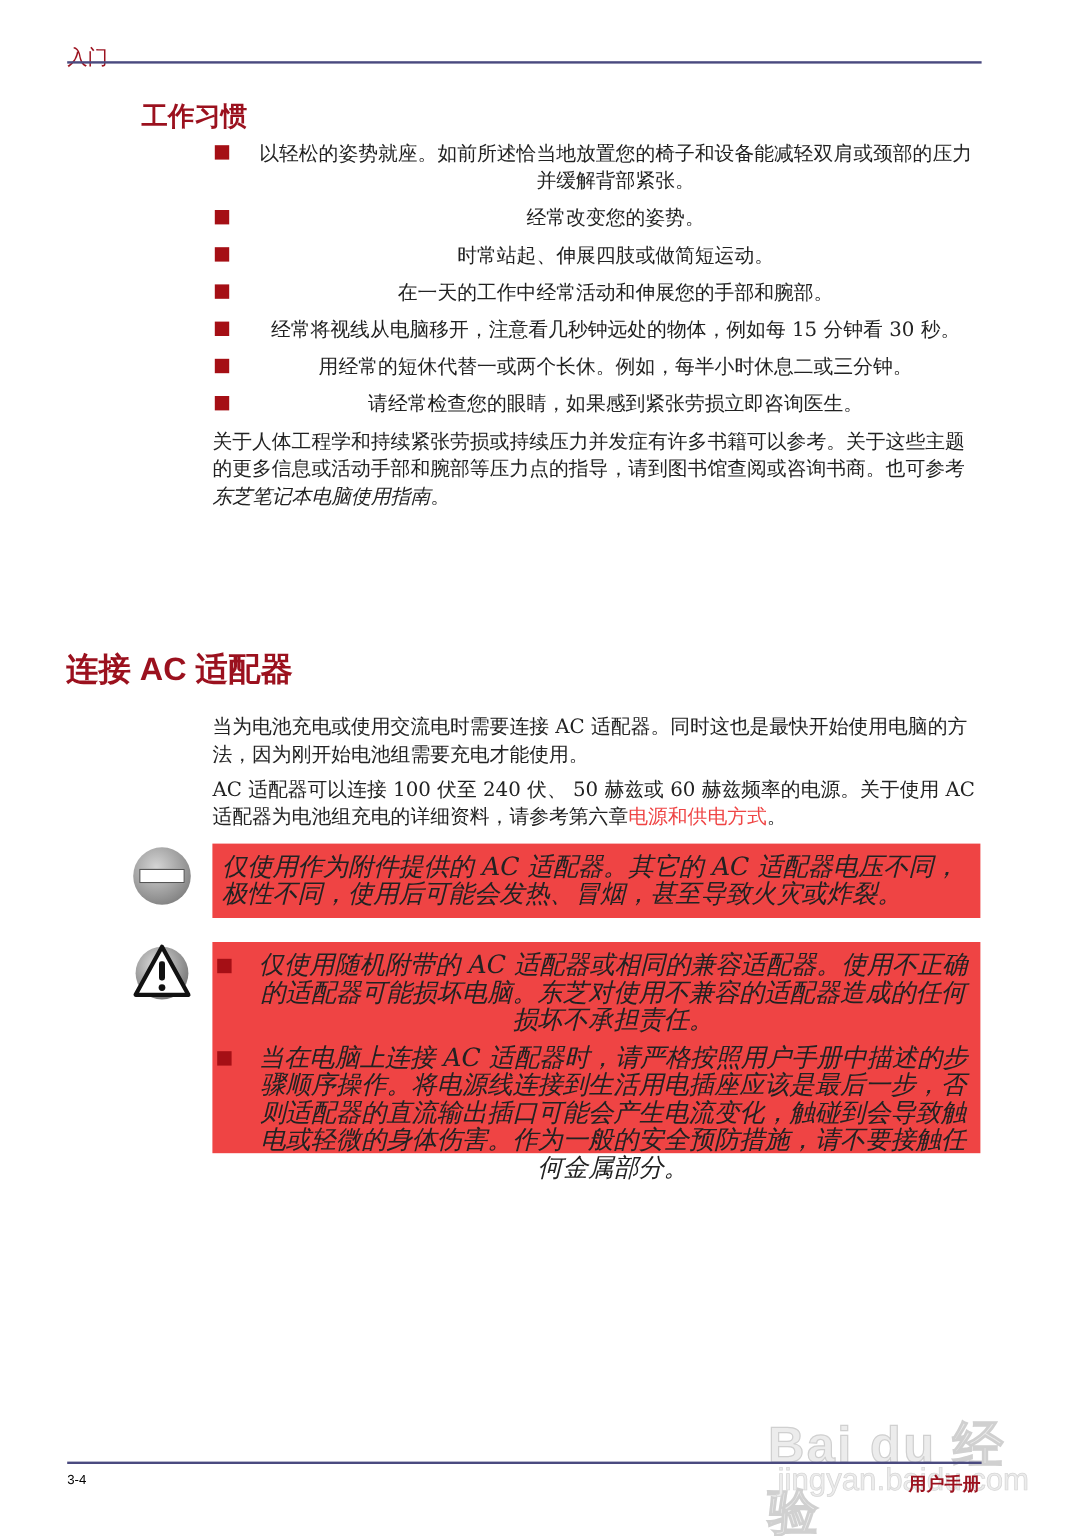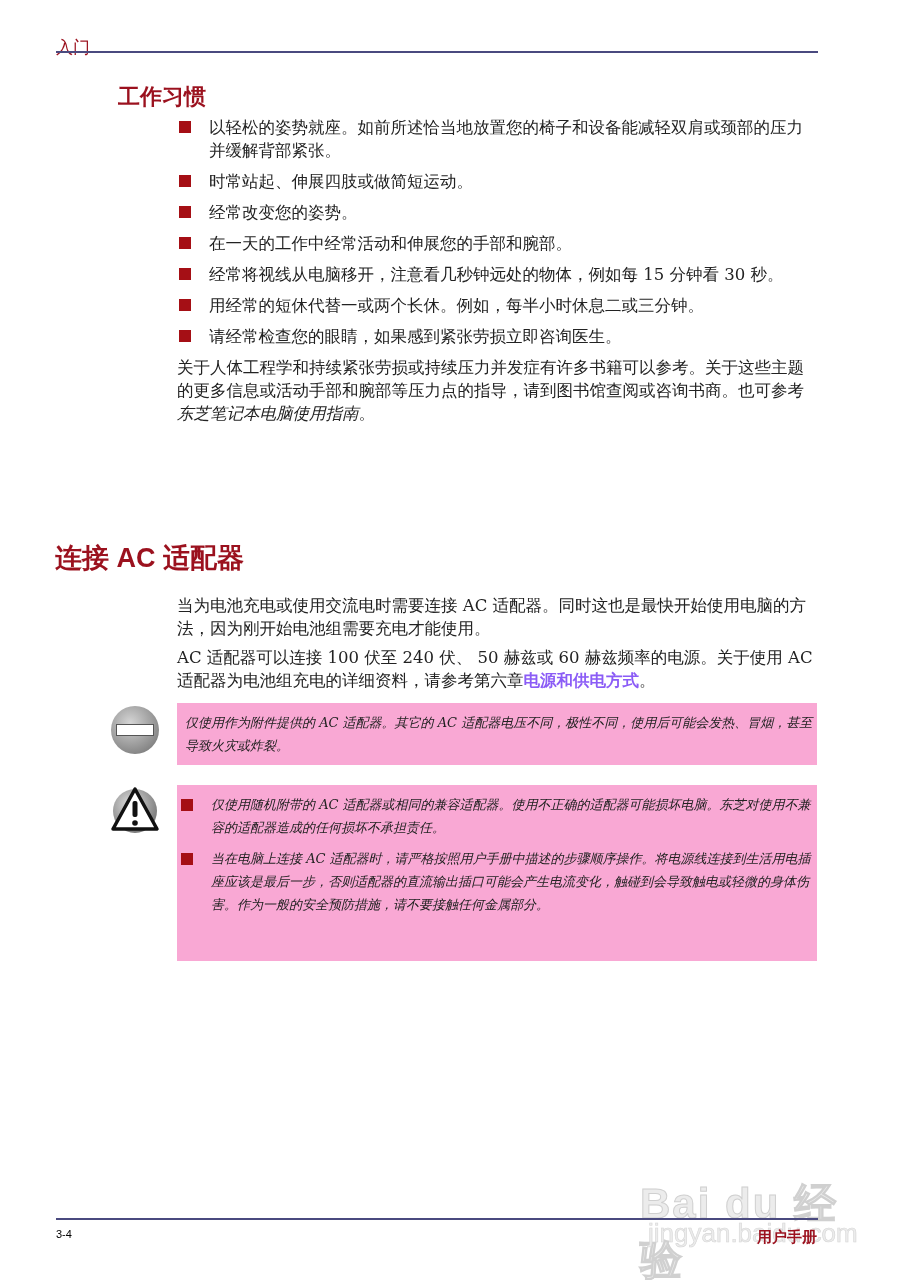--- a/index.html
+++ b/index.html
@@ -8,27 +8,27 @@
   .sans { font-family: "Liberation Sans", "DejaVu Sans", sans-serif; }
   .header-title { position: absolute; left: 56px; top: 36px; font-size: 17px; color: #9b111e; }
   .rule { position: absolute; left: 56px; width: 762px; height: 2px; background: #4a4a7f; }
   .rule.top { top: 51px; }
   .rule.bottom { top: 1218px; }
   .h2 { position: absolute; font-weight: bold; color: #9b111e; }
   .h2.sub { left: 118px; top: 82px; font-size: 22px; }
   .h2.main { left: 55px; top: 540px; font-size: 27px; }
   .body { position: absolute; left: 177px; width: 640px; font-size: 16.5px; line-height: 23px; }
   .body p { margin: 0 0 6px 0; }
-  .bullets { list-style: none; margin: 0 0 6px 0; padding: 0; }
+  .bullets { list-style: none; margin: 0 0 6px 0; padding: 0; text-align: center; }
   .bullets li { position: relative; padding-left: 32px; margin-bottom: 8px; }
   .bullet-sq { position: absolute; left: 2px; top: 5px; width: 12px; height: 12px; background: #a50f15; }
   em { font-style: italic; }
-  .link { color: #8b5cf6; font-weight: bold; }
-  .note { position: absolute; left: 177px; width: 640px; background: #f9a8d4;
-          font-style: italic; font-size: 13px; line-height: 23px; }
+  .link { color: #ef4444; }
+  .note { position: absolute; left: 177px; width: 640px; background: #ef4444;
+          font-style: italic; font-size: 21px; line-height: 23px; }
   .note.n1 { top: 703px; height: 62px; padding: 8px 0 0 8px; box-sizing: border-box; }
   .note.n2 { top: 785px; height: 176px; padding: 8px 0 0 0; box-sizing: border-box; }
   .note .bullets li { padding-left: 34px; margin-bottom: 8px; padding-right: 6px; }
   .note .bullet-sq { left: 4px; top: 6px; }
   .icon-stop { position: absolute; left: 111px; top: 706px; width: 48px; height: 48px; border-radius: 50%;
                background: radial-gradient(circle at 40% 35%, #d5d5d5 0%, #8a8a8a 70%, #666 100%); }
   .icon-stop .bar { position: absolute; left: 5px; top: 18px; width: 38px; height: 12px; background: #fff;
                     border: 1px solid #555; box-sizing: border-box; }
   .icon-warn { position: absolute; left: 110px; top: 785px; width: 50px; height: 50px; }
   .footer-left { position: absolute; left: 56px; top: 1228px; font-size: 11px; color: #000000; }
@@ -44,22 +44,22 @@
 <div>
   <div class="header-title sans">入门</div>
   <div class="rule top"></div>
 </div>
 
 <div class="h2 sub sans">工作习惯</div>
 
 <div class="body" style="top:116px;">
   <ul class="bullets">
     <li><span class="bullet-sq"></span><span>以轻松的姿势就座。如前所述恰当地放置您的椅子和设备能减轻双肩或颈部的压力并缓解背部紧张。</span></li>
+    <li><span class="bullet-sq"></span><span>经常改变您的姿势。</span></li>
     <li><span class="bullet-sq"></span><span>时常站起、伸展四肢或做简短运动。</span></li>
-    <li><span class="bullet-sq"></span><span>经常改变您的姿势。</span></li>
     <li><span class="bullet-sq"></span><span>在一天的工作中经常活动和伸展您的手部和腕部。</span></li>
     <li><span class="bullet-sq"></span><span>经常将视线从电脑移开，注意看几秒钟远处的物体，例如每 15 分钟看 30 秒。</span></li>
     <li><span class="bullet-sq"></span><span>用经常的短休代替一或两个长休。例如，每半小时休息二或三分钟。</span></li>
     <li><span class="bullet-sq"></span><span>请经常检查您的眼睛，如果感到紧张劳损立即咨询医生。</span></li>
   </ul>
   <p><span>关于人体工程学和持续紧张劳损或持续压力并发症有许多书籍可以参考。关于这些主题的更多信息或活动手部和腕部等压力点的指导，请到图书馆查阅或咨询书商。也可参考</span><em>东芝笔记本电脑使用指南</em><span>。</span></p>
 </div>
 
 <div class="h2 main sans">连接 AC 适配器</div>
 

